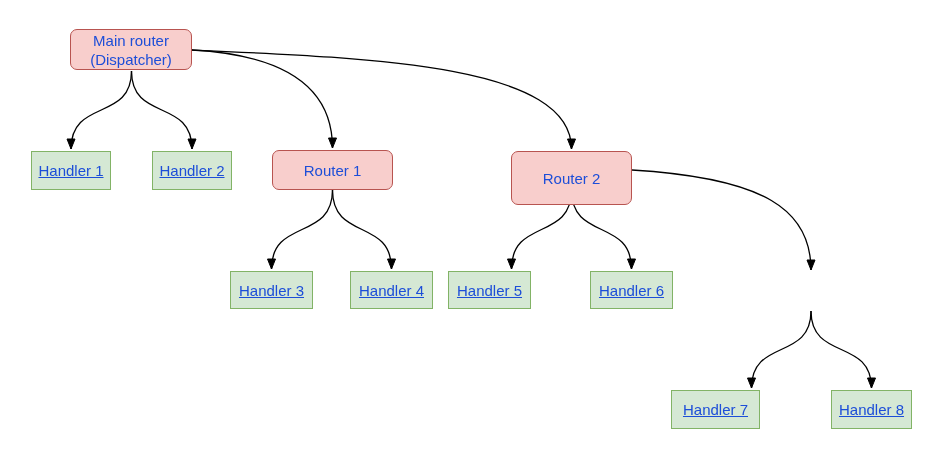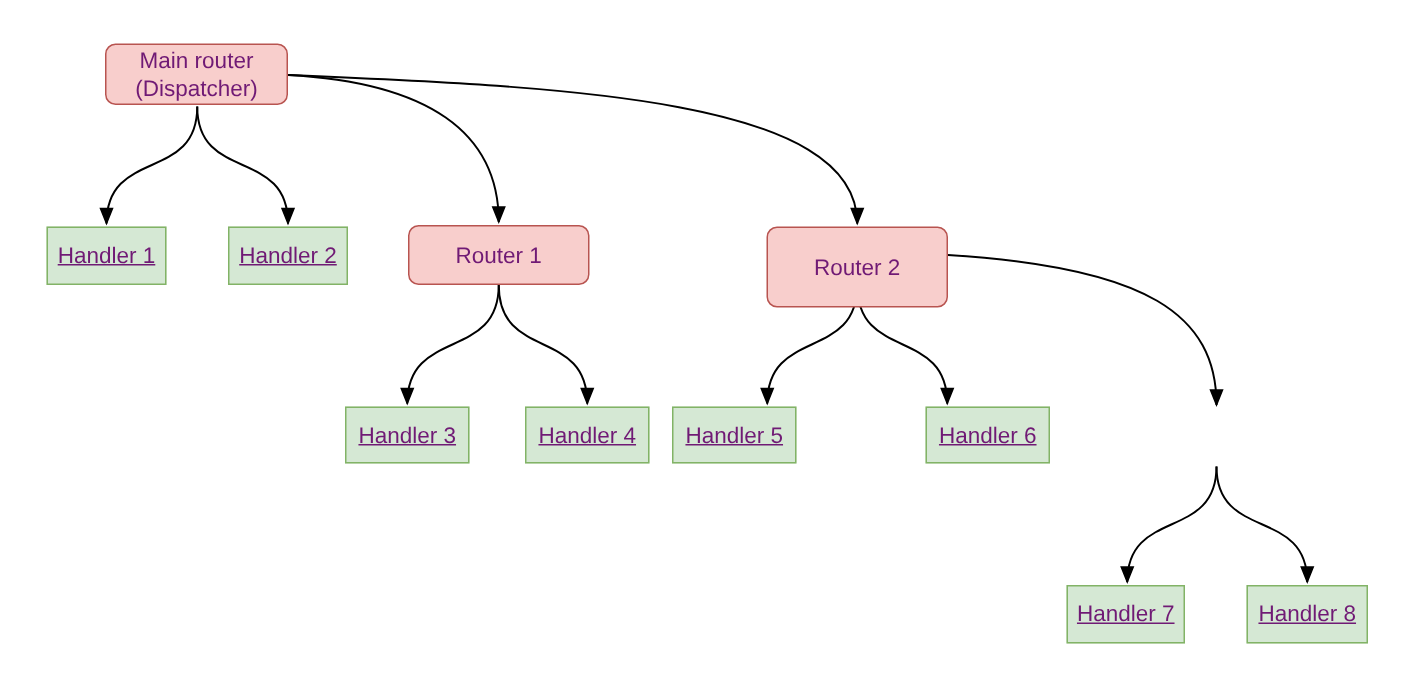--- a/index.html
+++ b/index.html
@@ -24,21 +24,21 @@
   }
   .node {
     position: absolute;
     box-sizing: border-box;
     display: flex;
     flex-direction: column;
     align-items: center;
     justify-content: center;
     font-size: 15px;
     line-height: 19px;
-    color: #701a75;
+    color: #1d4ed8;
     white-space: nowrap;
   }
   .router {
     background: #f8cecc;
     border: 1.5px solid #b85450;
     border-radius: 7px;
   }
   .handler {
     background: #d5e8d4;
     border: 1.5px solid #82b366;
@@ -95,26 +95,26 @@
   </div>
 
   <div class="node handler" style="left:350px; top:271px; width:83px; height:38px;">
     <span>Handler 4</span>
   </div>
 
   <div class="node handler" style="left:448px; top:271px; width:83px; height:38px;">
     <span>Handler 5</span>
   </div>
 
-  <div class="node handler" style="left:590px; top:271px; width:83px; height:38px;margin-left:27px;">
+  <div class="node handler" style="left:590px; top:271px; width:83px; height:38px;">
     <span>Handler 6</span>
   </div>
 
 
-  <div class="node handler" style="left:711px; top:390px; width:79px; height:39px;">
+  <div class="node handler" style="left:671px; top:390px; width:89px; height:39px;">
     <span>Handler 7</span>
   </div>
 
   <div class="node handler" style="left:831px; top:390px; width:81px; height:39px;">
     <span>Handler 8</span>
   </div>
 
 </div>
 
 </body></html>

